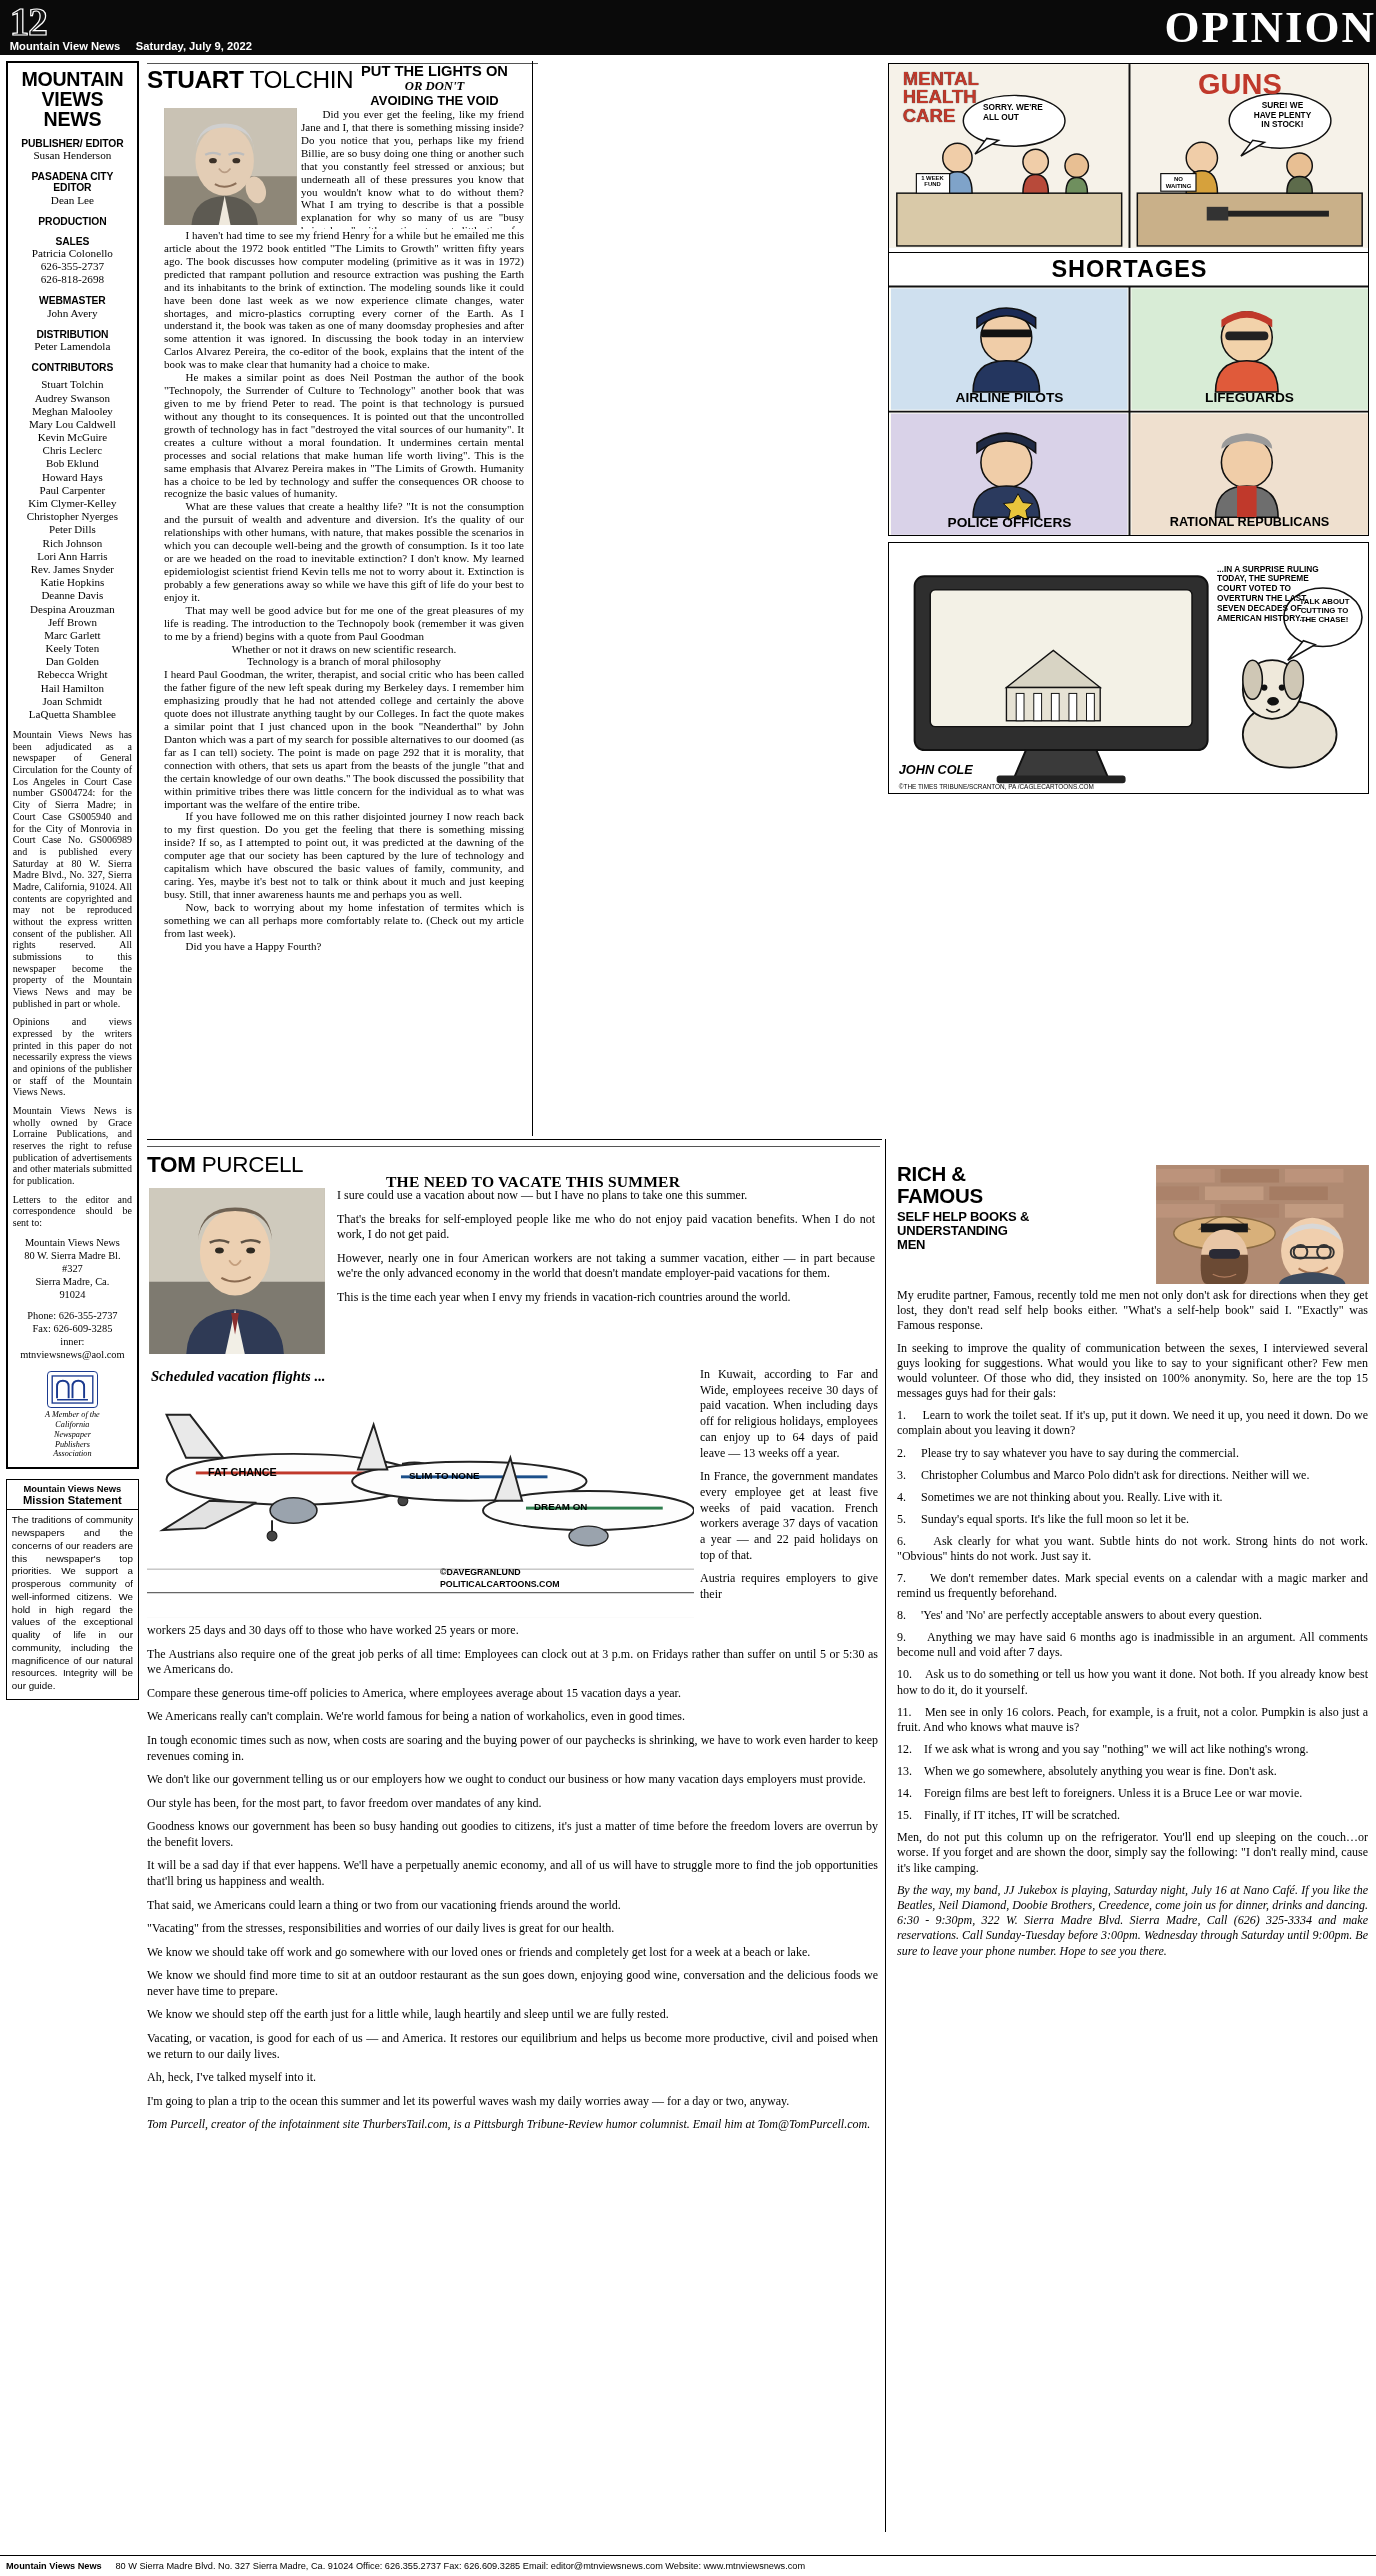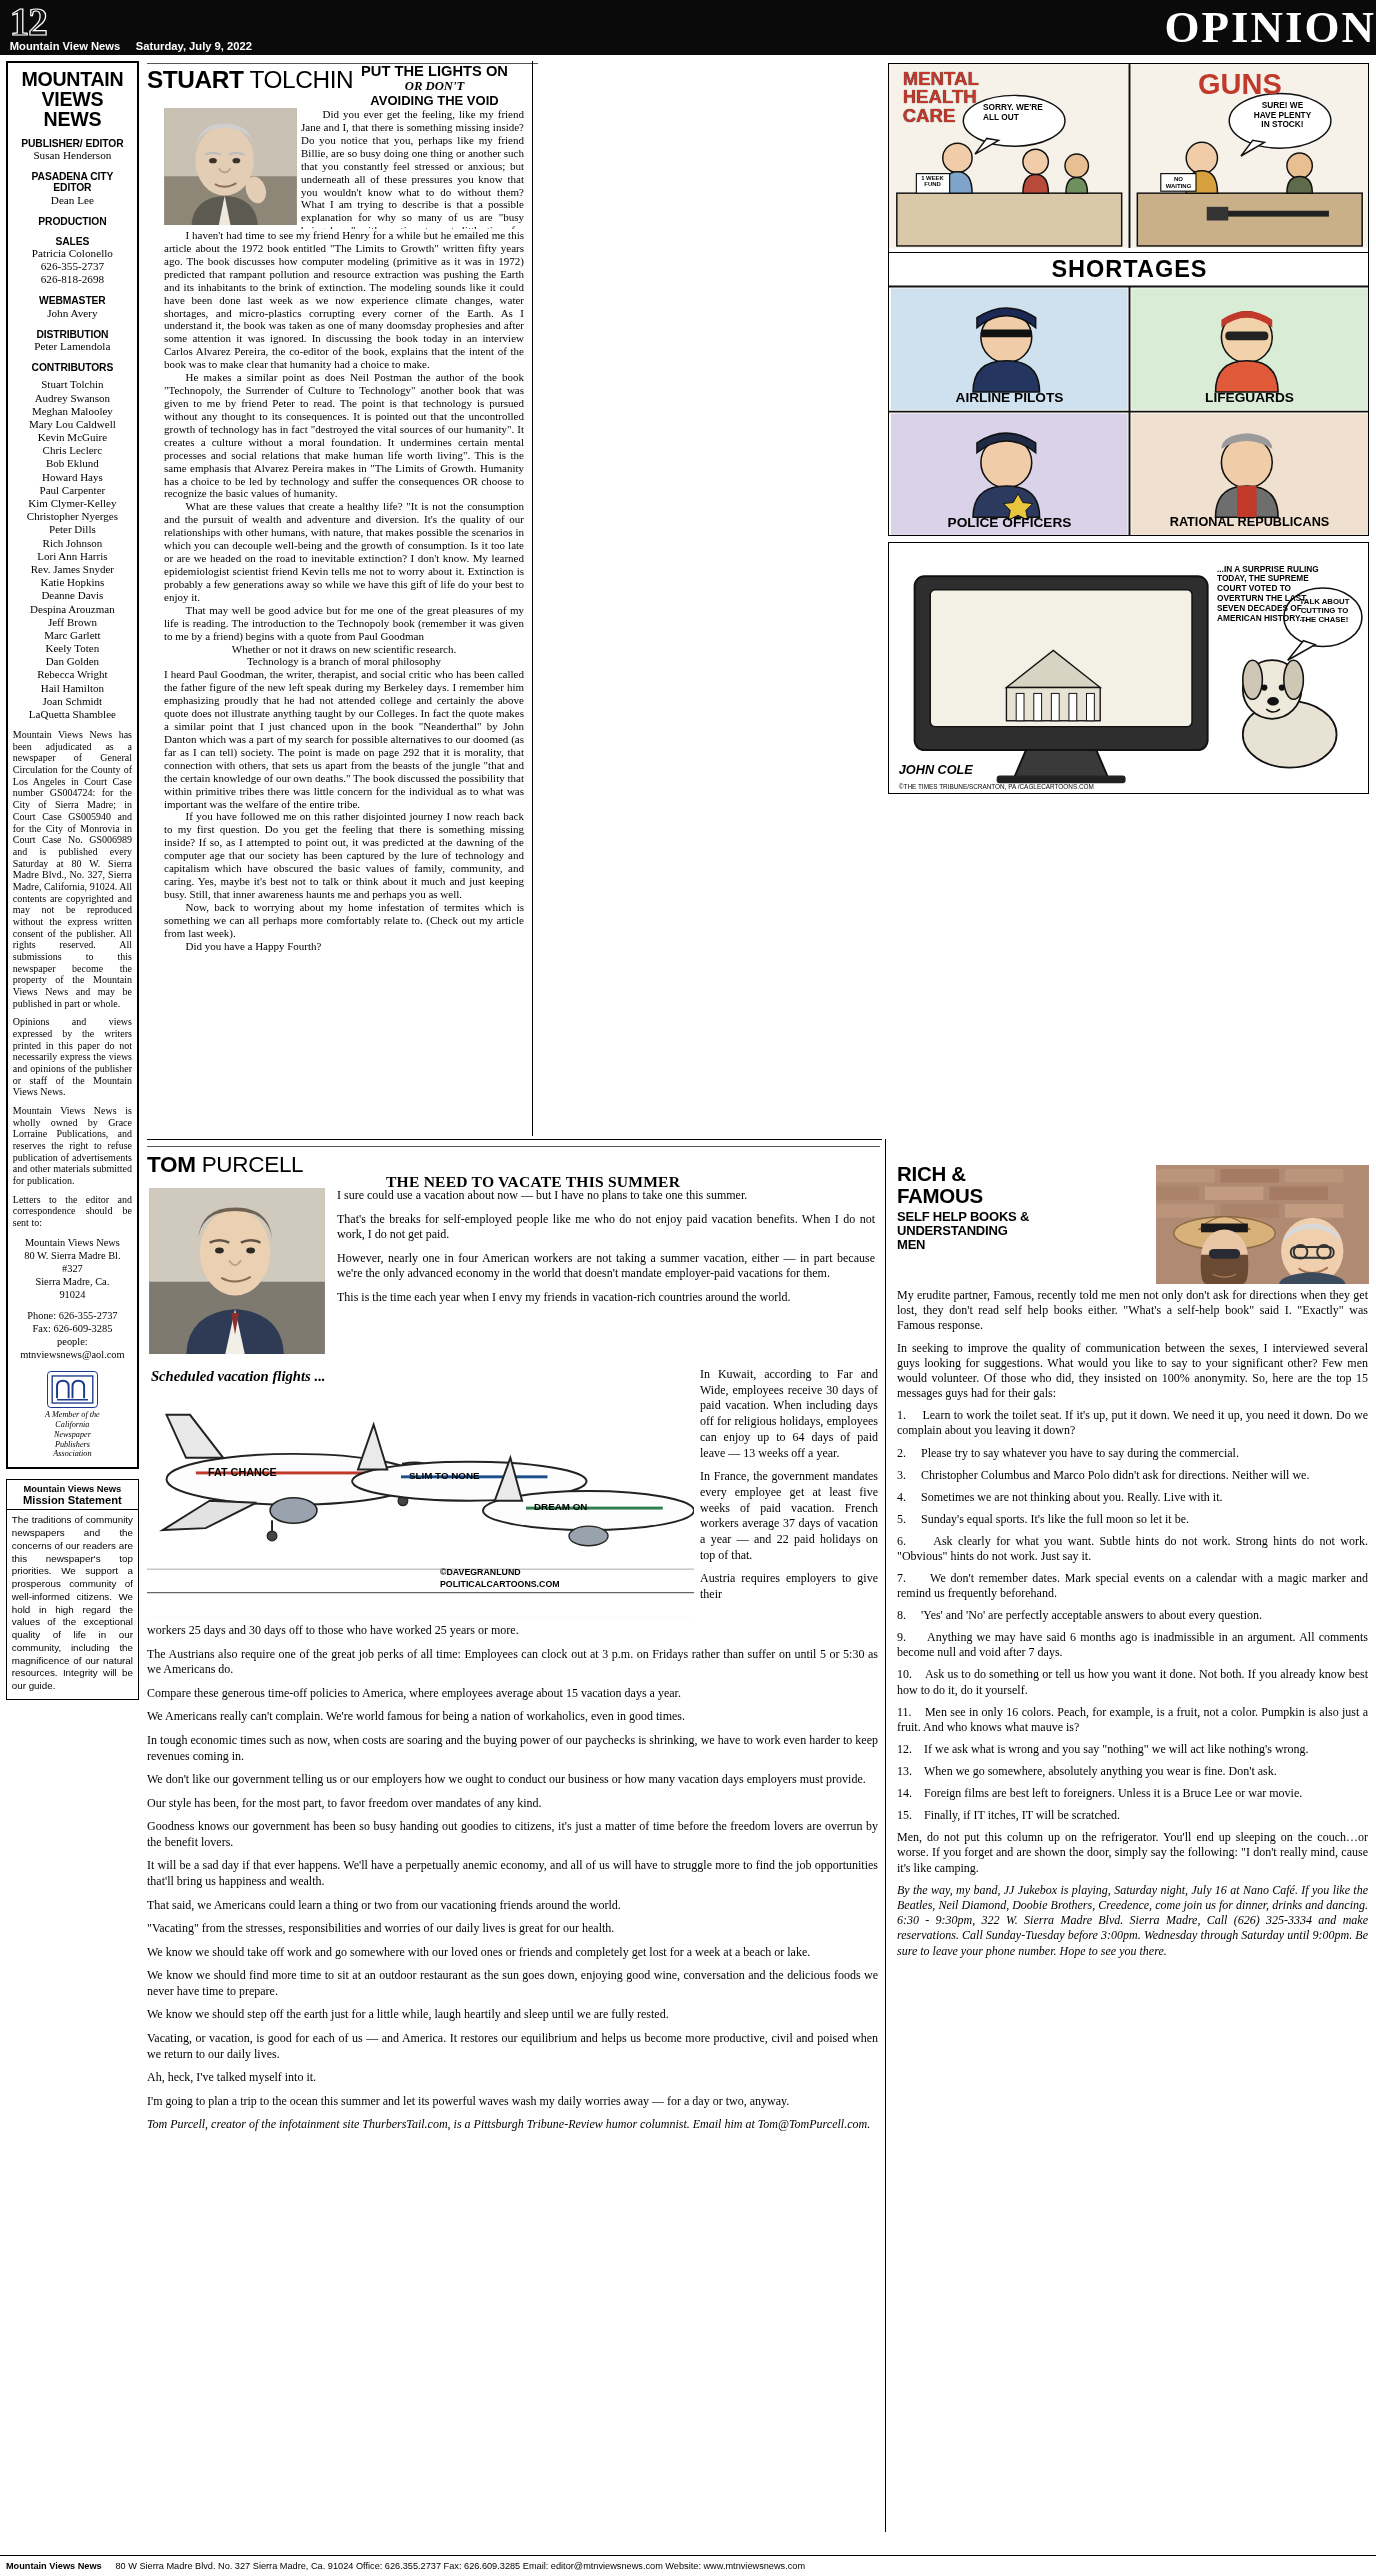--- a/index.html
+++ b/index.html
@@ -277,21 +277,21 @@
       <div>Mountain Views News</div>
       <div>80 W. Sierra Madre Bl.</div>
       <div>#327</div>
       <div>Sierra Madre, Ca.</div>
       <div>91024</div>
     </div>
 
     <div class="sb-contact">
       <div>Phone: 626-355-2737</div>
       <div>Fax: 626-609-3285</div>
-      <div>people:</div>
+      <div>inner:</div>
       <div>mtnviewsnews@aol.com</div>
     </div>
 
     <div class="cnpa">
       <div class="cnpa-logo">
         <svg viewBox="0 0 44 30" aria-hidden="true">
           <rect x="1" y="1" width="42" height="28" fill="none" stroke="#1b3a8f" stroke-width="1.4"></rect>
           <path d="M6 24 L6 12 Q6 6 12 6 Q18 6 18 12 L18 24" fill="none" stroke="#1b3a8f" stroke-width="2"></path>
           <path d="M22 24 L22 12 Q22 6 28 6 Q34 6 34 12 L34 24" fill="none" stroke="#1b3a8f" stroke-width="2"></path>
           <line x1="6" y1="25.5" x2="38" y2="25.5" stroke="#1b3a8f" stroke-width="1.6"></line>

